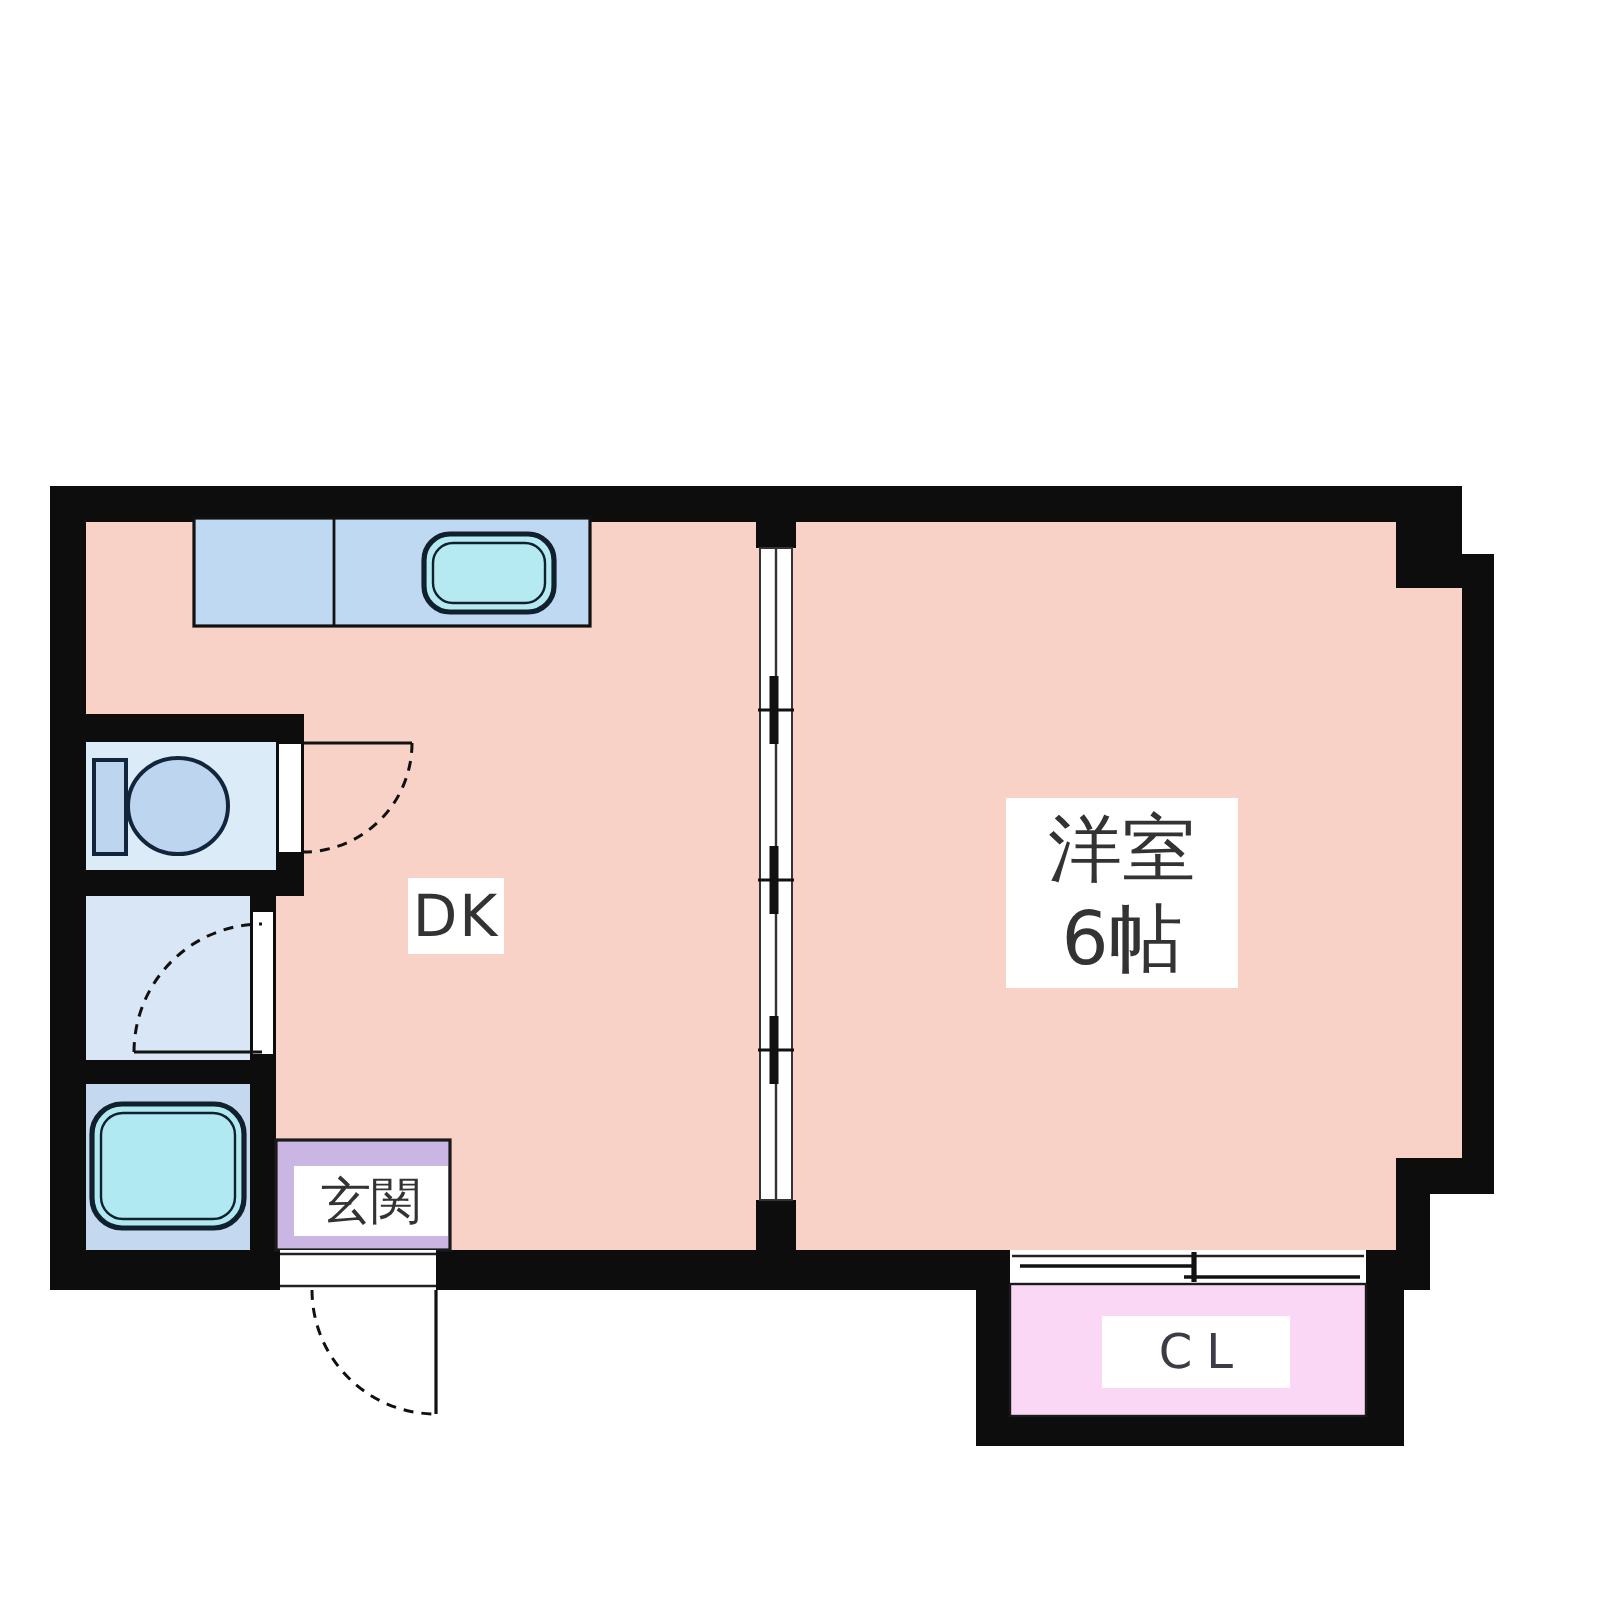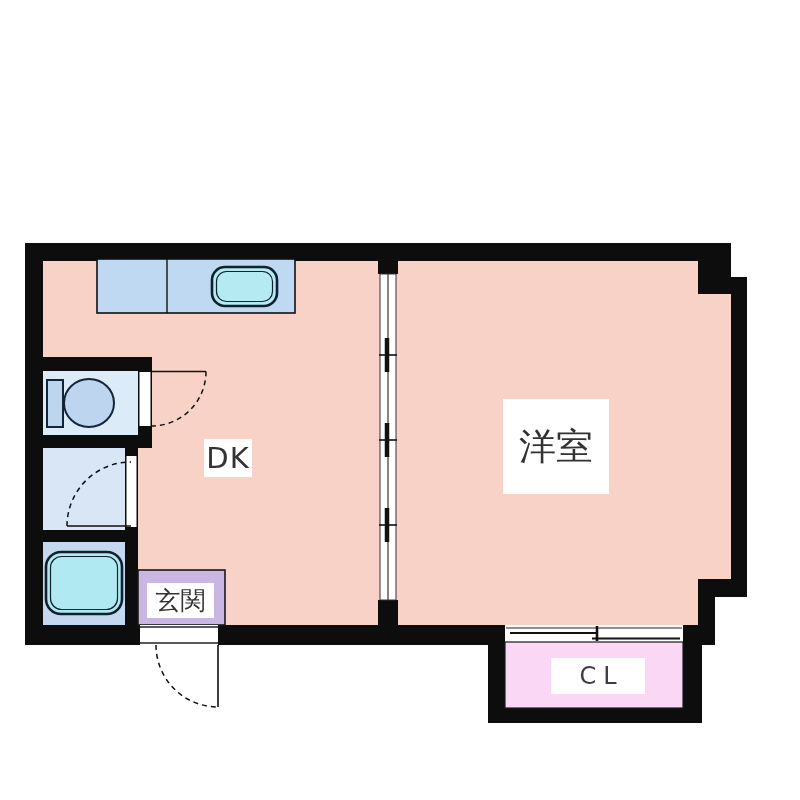--- a/index.html
+++ b/index.html
@@ -13,22 +13,22 @@
     position:relative;width:800px;height:800px;background:var(--c-bg);
     font-family:"DejaVu Sans","Liberation Sans",sans-serif;overflow:hidden;
   }
   #plan-svg{position:absolute;left:0;top:0;}
   .lbl{
     position:absolute;background:#ffffff;color:var(--c-text);
     display:flex;align-items:center;justify-content:center;text-align:center;
     white-space:nowrap;
   }
   .lbl-dk{left:204px;top:439px;width:48px;height:38px;font-size:29px;letter-spacing:1px;}
-  .lbl-living{left:503px;top:399px;width:106px;height:95px;flex-direction:column;font-size:37px;line-height:45px;}
-  .lbl-genkan{left:147px;top:583px;width:67px;height:35px;font-size:25px;text-align:right;}
+  .lbl-living{left:503px;top:399px;width:116px;height:95px;flex-direction:column;font-size:37px;line-height:45px;}
+  .lbl-genkan{left:147px;top:583px;width:77px;height:35px;font-size:25px;text-align:right;}
   .lbl-cl{left:551px;top:658px;width:94px;height:36px;font-size:24px;letter-spacing:7px;padding-left:7px;box-sizing:border-box;color:#3c3c46;}
 </style>
 </head>
 <body>
 
 <div id="canvas">
 
   <svg id="plan-svg" width="800" height="800" viewBox="0 0 800 800">
 
     <g>
@@ -123,19 +123,20 @@
     <g>
       <rect x="46" y="552" width="76" height="62" rx="15" style="fill:var(--c-tub);stroke:#10202c;stroke-width:2.6"></rect>
       <rect x="50.5" y="556.5" width="67" height="53" rx="11" style="fill:none;stroke:#10202c;stroke-width:1.2"></rect>
     </g>
   </svg>
 
   <div class="lbl lbl-dk">DK</div>
 
   <div class="lbl lbl-living">
     <span>洋室</span>
+    <span>6帖</span>
   </div>
 
   <div class="lbl lbl-genkan">玄関</div>
 
   <div class="lbl lbl-cl">CL</div>
 
 </div>
 
 </body></html>

